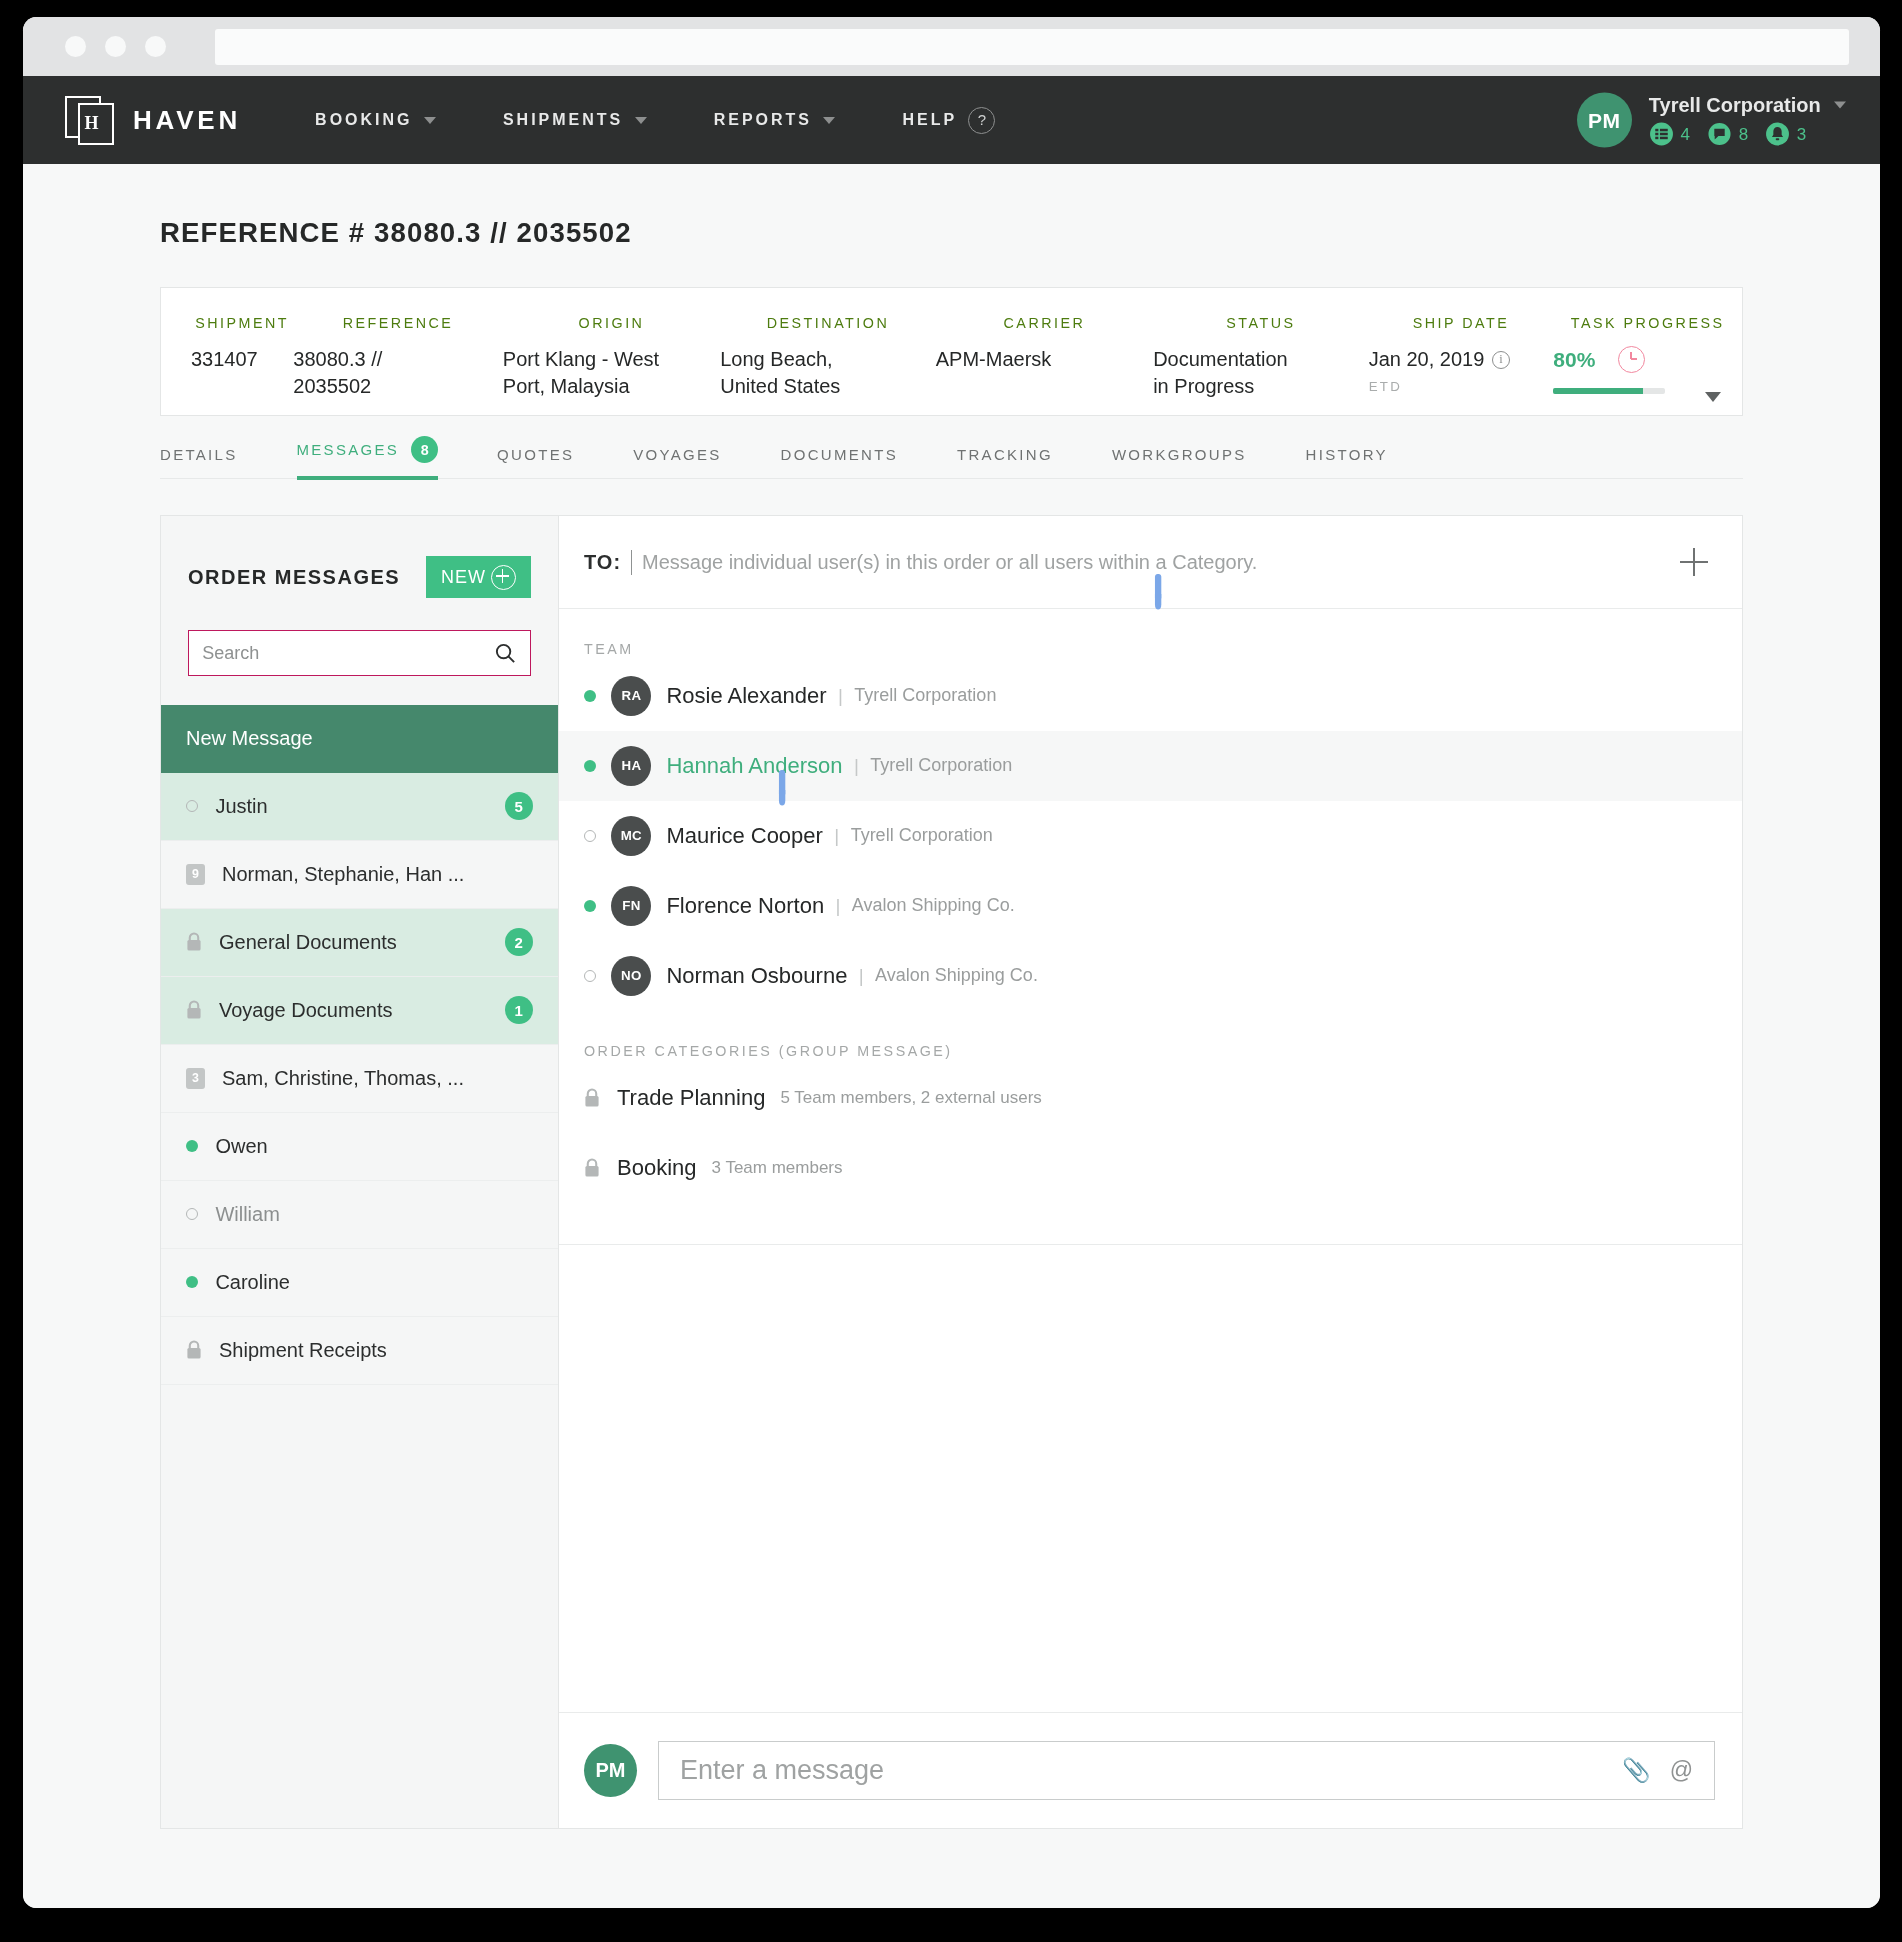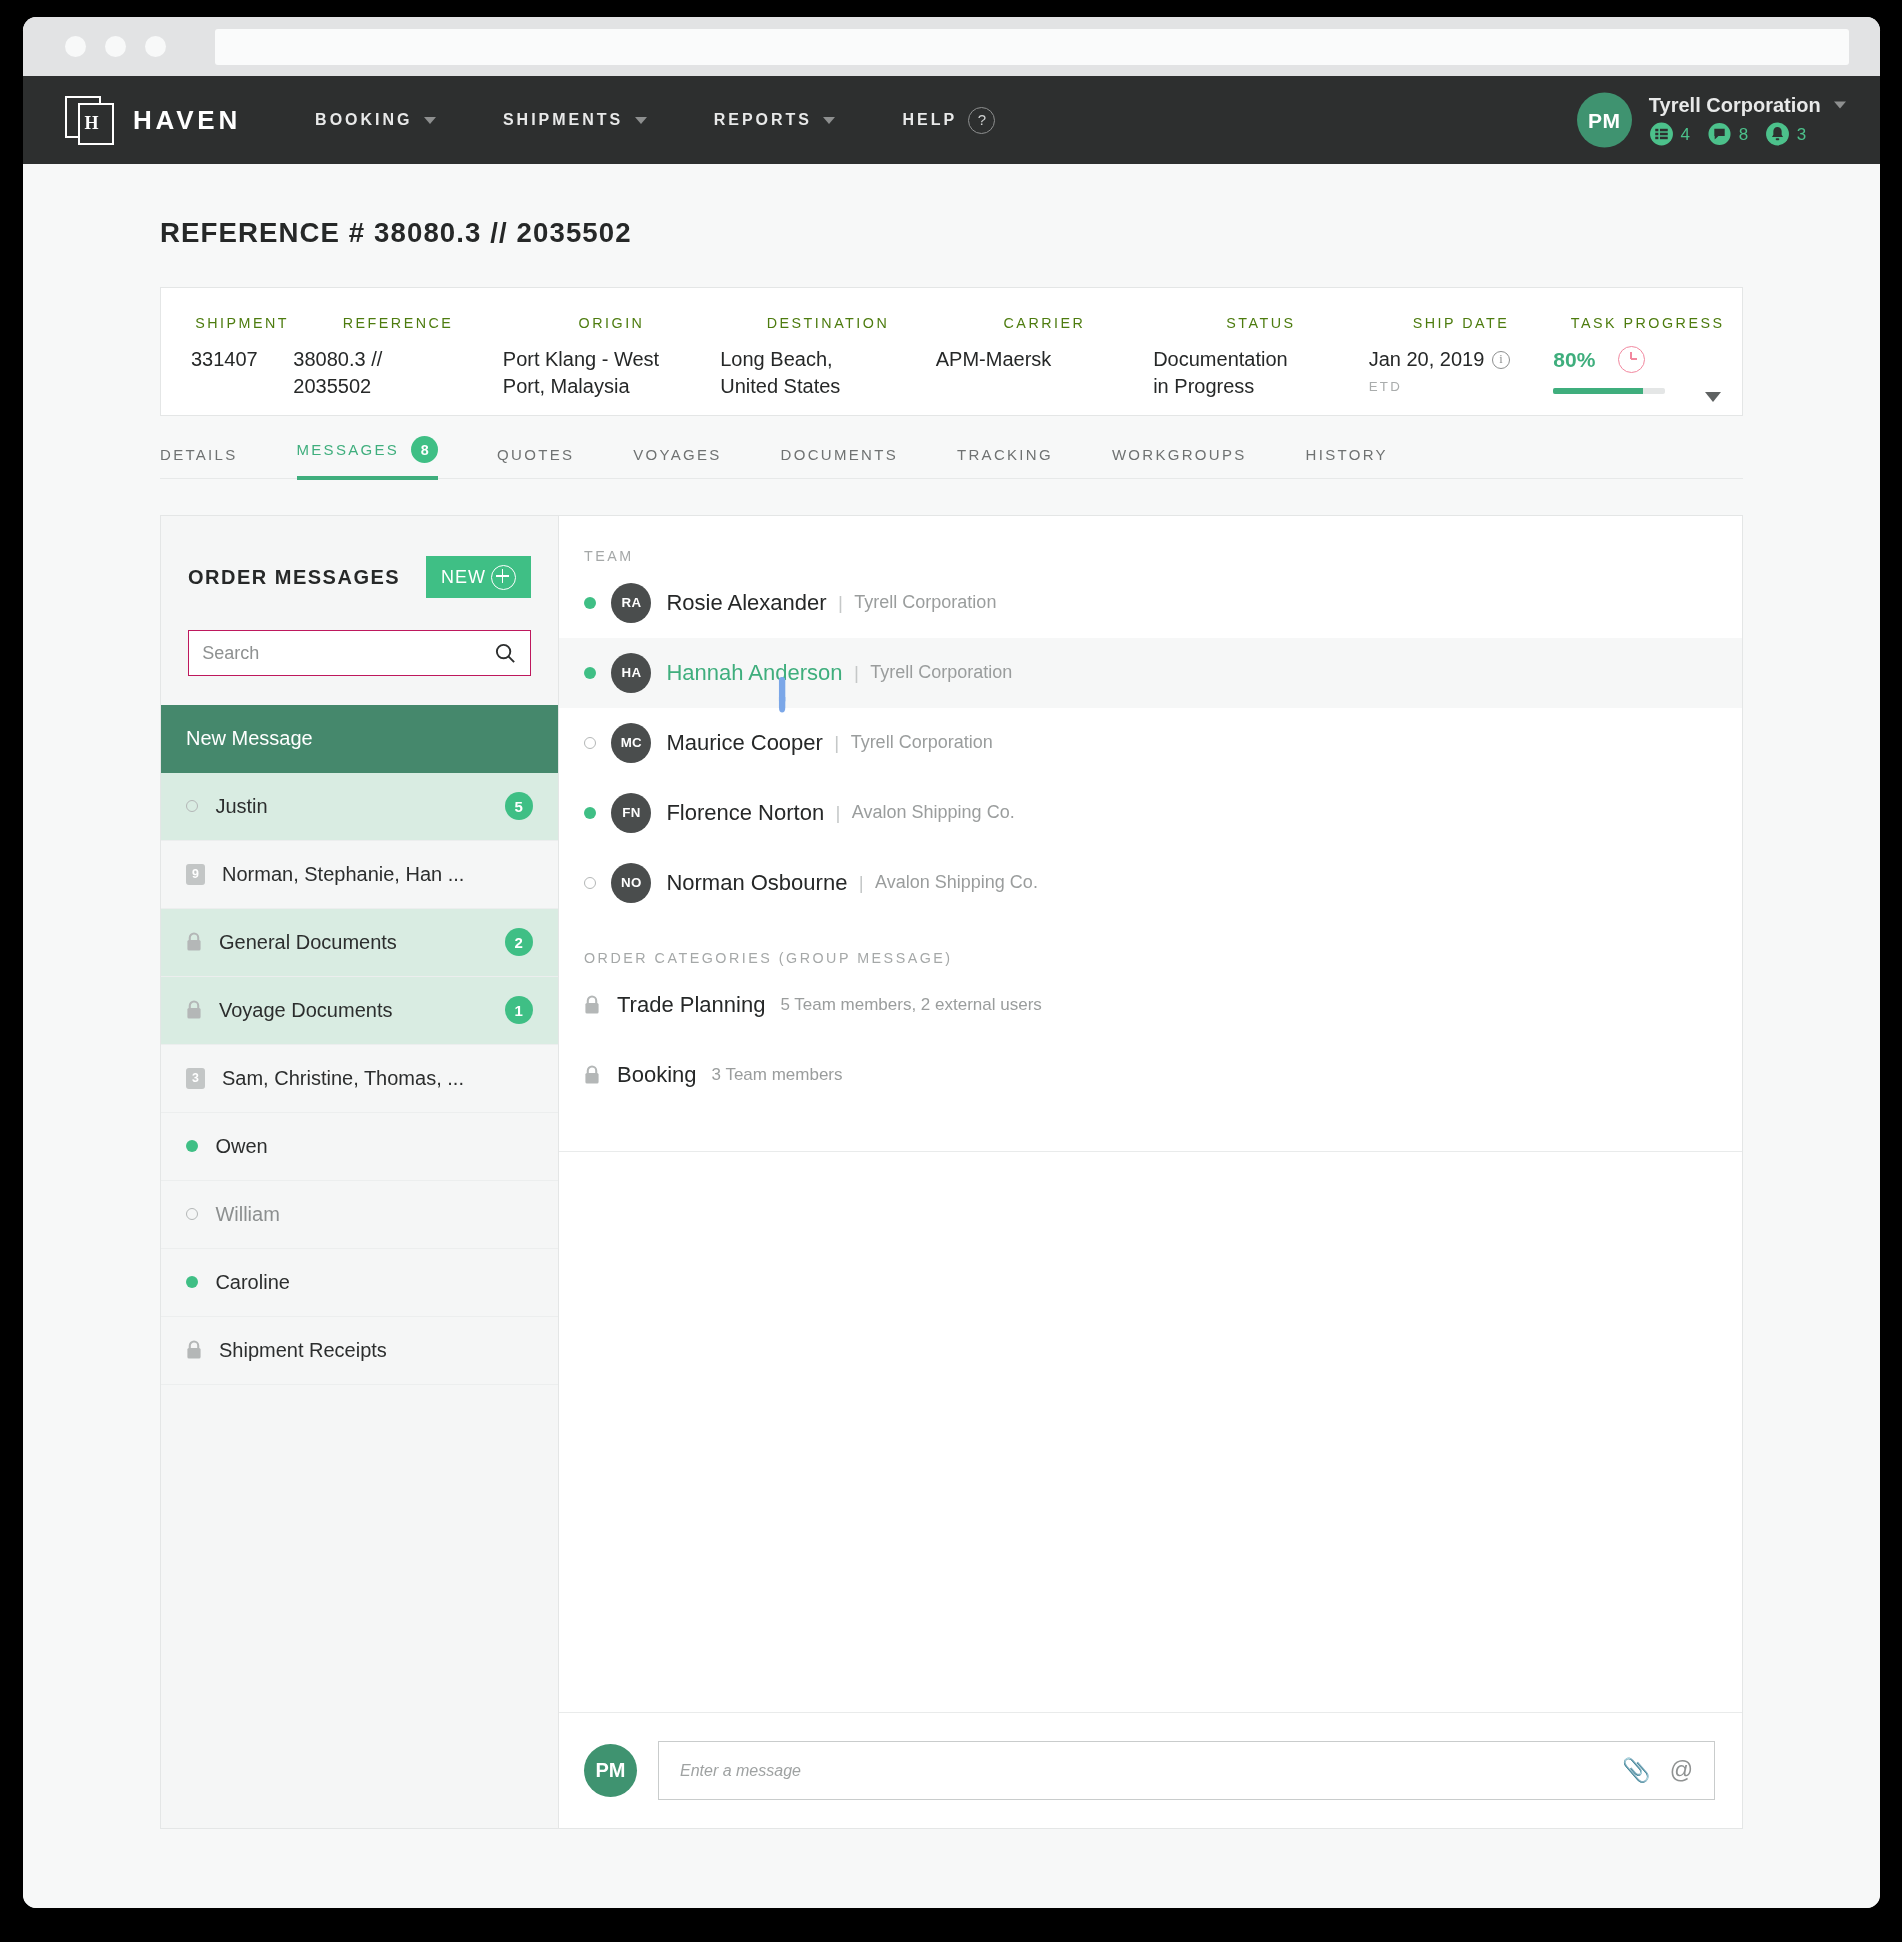--- a/index.html
+++ b/index.html
@@ -240,22 +240,22 @@
   .comp-av {
     width: 53px; height: 53px; border-radius: 50%; background: #3f9370; color: #fff;
     font-size: 20px; font-weight: 700; display: flex; align-items: center; justify-content: center;
     flex: 0 0 auto;
   }
   .comp-box {
     flex: 1; height: 59px; border: 1px solid #c9cccc; background: #fff;
     display: flex; align-items: center; padding: 0 21px;
   }
   .comp-box input {
-    flex: 1; border: none; outline: none; font-size: 16px; color: #8b5cf6;
-    font-family: "Liberation Sans", sans-serif; background: transparent; font-style: italic;
+    flex: 1; border: none; outline: none; font-size: 27px; color: #8b5cf6;
+    font-family: "Liberation Sans", sans-serif; background: transparent;
   }
   .comp-box input::placeholder { color: #9fa2a2; }
   .comp-icons { display: flex; align-items: center; gap: 19px; color: #8f9292; font-size: 23px; }
   
   .hand { position: absolute; width: 25px; height: 42px; pointer-events: none; }
   .hand svg { display: block; }
 </style>
 </head>
 <body>
 
@@ -487,20 +487,32 @@
                 <path d="M4 9V6a4.5 4.5 0 0 1 9 0v3" fill="none" stroke="#b4b7b7" stroke-width="2.2"></path>
                 <rect x="1.5" y="8.5" width="14" height="11" rx="1.6" fill="#b4b7b7"></rect>
               </svg>
               <span class="lbl">Shipment Receipts</span>
             </div>
           </div>
       </div>
 
       <div class="convo">
 
+        <div class="torow">
+          <span class="tolabel">TO:</span>
+          <span class="tocaret"></span>
+          <span class="toph">Message individual user(s) in this order or all users within a Category.</span>
+          <span class="bigplus"></span>
+          <span class="hand" style="left:590px;top:55px;">
+            <svg viewBox="0 0 26 44">
+                <path d="M10 3c1.6 0 2.8 1.3 2.8 2.9v22c0 1.6-1.2 2.9-2.8 2.9H9c-1.6 0-2.8-1.3-2.8-2.9v-22C6.2 4.3 7.4 3 9 3z" fill="#7ba7e8"></path>
+                <path d="M6.2 24h6.6v11c0 3.4-1.5 5-3.3 5s-3.3-1.6-3.3-5z" fill="#7ba7e8"></path>
+              </svg>
+          </span>
+        </div>
 
         <div class="dropdown">
           <div class="sect-label">TEAM</div>
           <div id="people">
               <div class="prow">
                 <span class="pdot on"></span>
                 <span class="pav">RA</span>
                 <span class="pname">Rosie Alexander</span>
                 <span class="psep">|</span>
                 <span class="porg">Tyrell Corporation</span>

